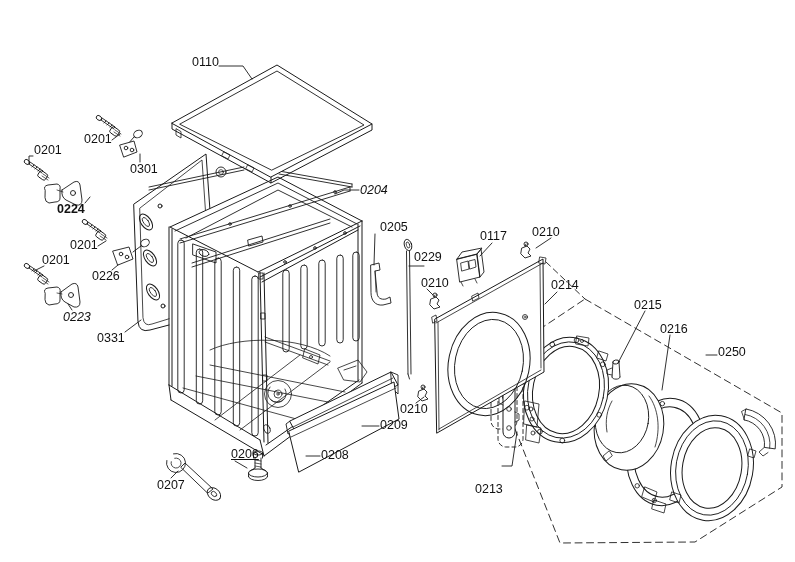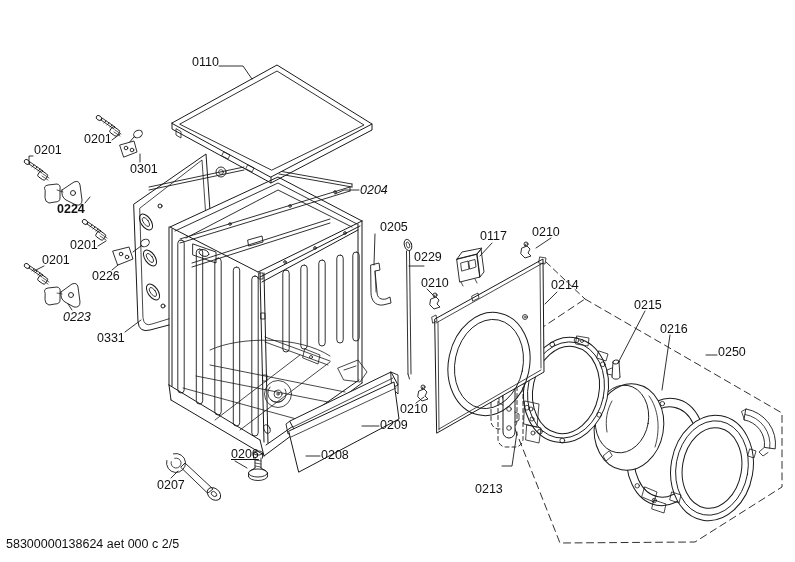--- a/index.html
+++ b/index.html
@@ -374,14 +374,13 @@
       <div class="part-label" style="left: 660px; top: 323px;">0216</div>
       <div class="part-label" style="left: 718px; top: 346px;">0250</div>
       <div class="part-label" style="left: 400px; top: 403px;">0210</div>
       <div class="part-label" style="left: 380px; top: 419px;">0209</div>
       <div class="part-label" style="left: 475px; top: 460px; margin-top: 23px;">0213</div>
       <div class="part-label" style="left: 321px; top: 449px;">0208</div>
       <div class="part-label" style="left: 231px; top: 448px; text-decoration: underline;">0206</div>
       <div class="part-label" style="left: 157px; top: 479px;">0207</div>
     </div>
 
-<div class="footer">58300000138624 aet 000 c 2/5</div>
 </div>
 
 </body></html>

